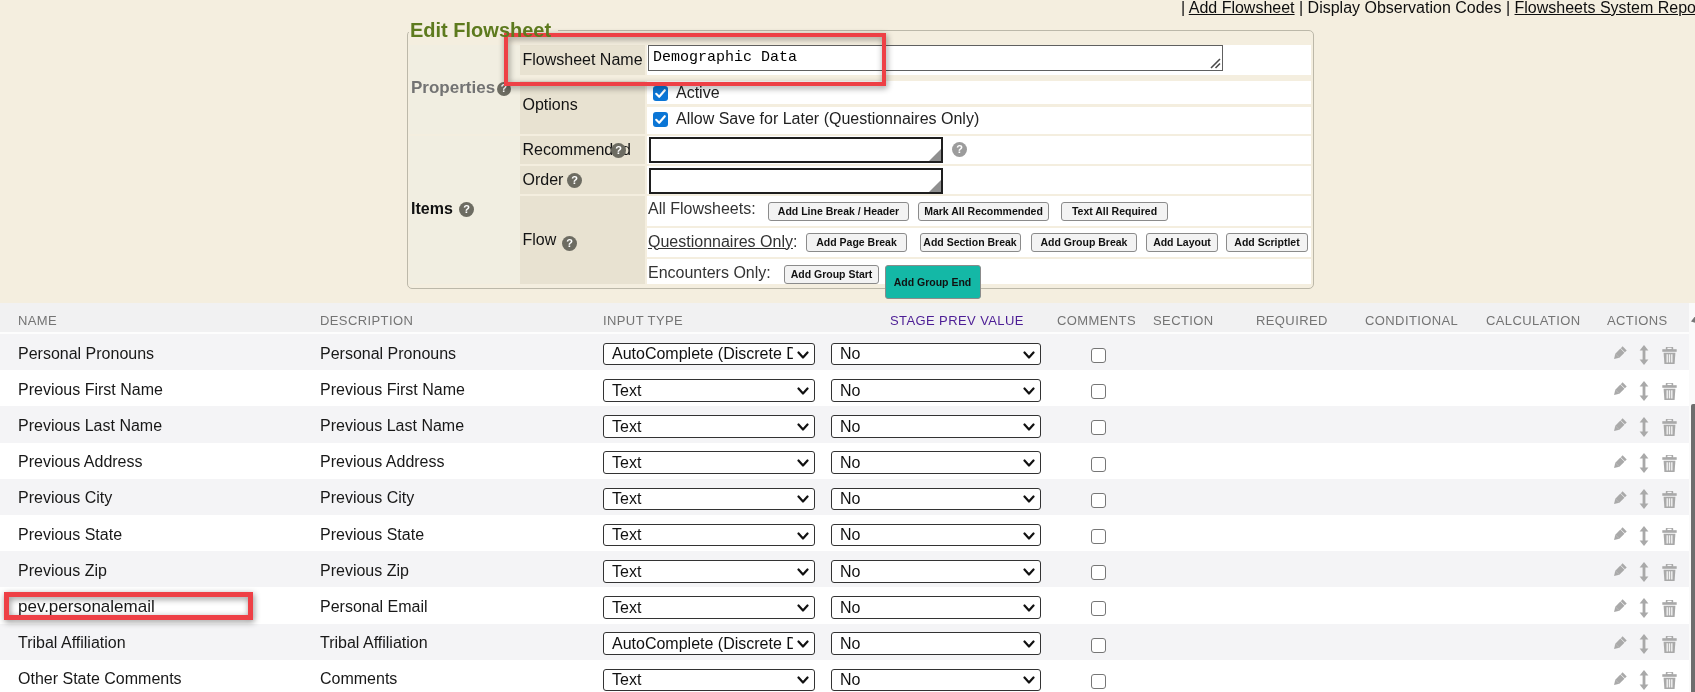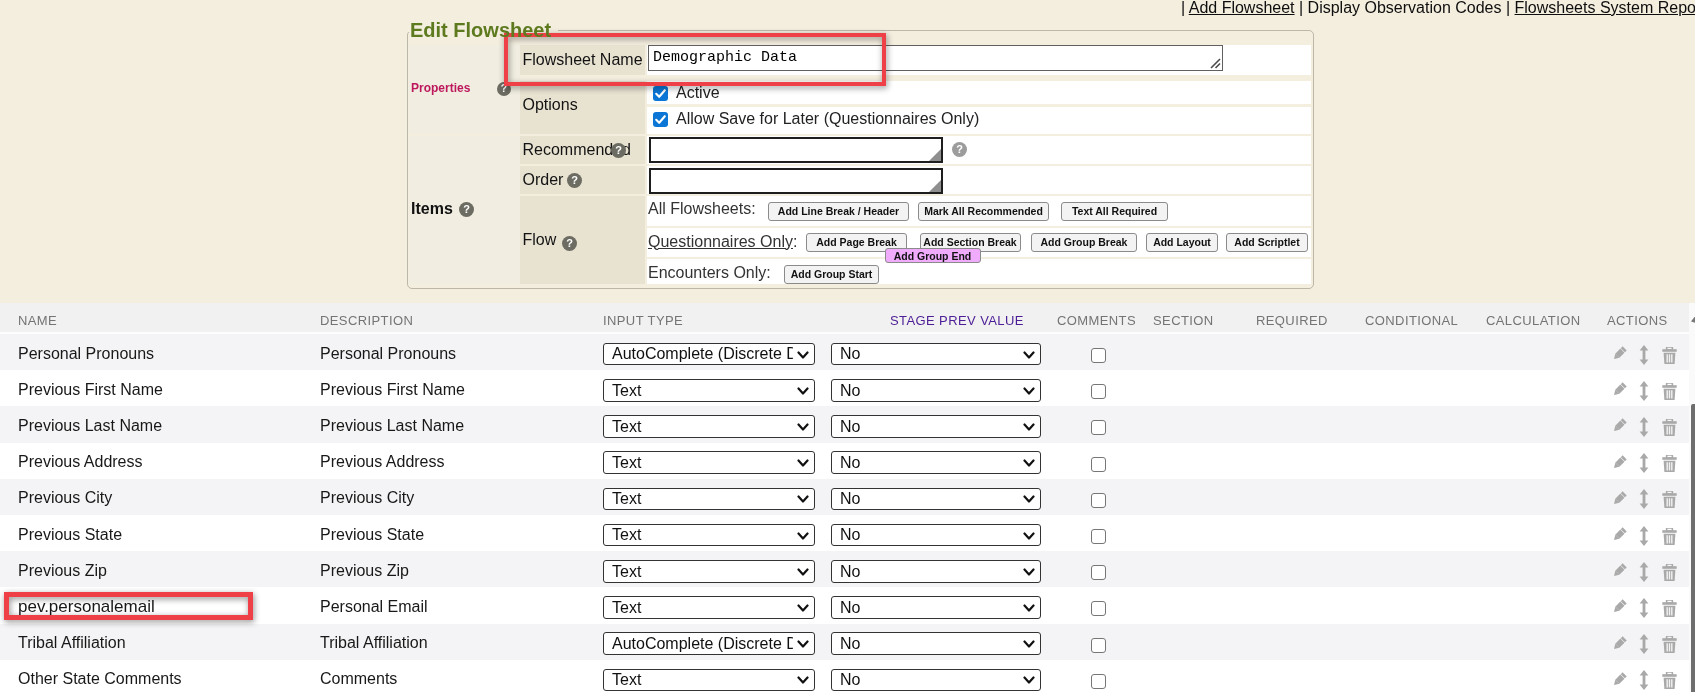--- a/index.html
+++ b/index.html
@@ -1,18 +1,18 @@
 <!DOCTYPE html>
 <html><head><meta charset="utf-8"><style>html,body{margin:0;padding:0}body{width:1695px;height:692px;overflow:hidden;background:#f4eedf;font-family:"Liberation Sans",sans-serif;position:relative}.abs{position:absolute}</style></head><body>
 <div class="abs" style="left:1181px;top:0px;font-size:16px;color:#0e0e0e;white-space:nowrap;line-height:15px">| <span style="text-decoration:underline">Add Flowsheet</span> | <span style="">Display Observation Codes</span> | <span style="text-decoration:underline">Flowsheets System Reports</span></div>
 <div class="abs" style="left:407px;top:30px;width:905px;height:257px;border:1px solid #bcb8a9;border-radius:5px"></div>
 <div class="abs" style="left:406.5px;top:29px;width:151px;height:3px;background:#f4eedf"></div>
 <div class="abs" style="left:408.5px;top:45px;width:111px;height:88.5px;background:#f1eee1"></div>
 <div class="abs" style="left:408.5px;top:136px;width:111px;height:147.5px;background:#f1eee1"></div>
-<div class="abs" style="left:411px;top:80px;font-size:12px;font-weight:bold;color:#be185d;line-height:16px">Properties</div>
+<div class="abs" style="left:411px;top:80px;font-size:17px;font-weight:bold;color:#737373;line-height:16px">Properties</div>
 <svg style="position:absolute;left:497px;top:81.5px" width="14" height="14" viewBox="0 0 15 15">
     <circle cx="7.5" cy="7.5" r="7.5" fill="#6d6c62"></circle>
     <text x="7.5" y="11.2" text-anchor="middle" font-family="Liberation Sans" font-size="11" font-weight="bold" fill="#fff">?</text>
   </svg>
 <div class="abs" style="left:411px;top:200.5px;font-size:16px;font-weight:bold;color:#111;line-height:16px">Items</div>
 <svg style="position:absolute;left:459px;top:202px" width="15" height="15" viewBox="0 0 15 15">
     <circle cx="7.5" cy="7.5" r="7.5" fill="#6d6c62"></circle>
     <text x="7.5" y="11.2" text-anchor="middle" font-family="Liberation Sans" font-size="11" font-weight="bold" fill="#fff">?</text>
   </svg>
 <div class="abs" style="left:519.5px;top:45px;width:125.5px;height:30px;background:#e8e2d1"></div>
@@ -81,21 +81,21 @@
 <div style="position:absolute;left:918px;top:202px;width:131px;height:18.5px;box-sizing:border-box;border:1px solid #8b8b8b;border-radius:3px;background:#f3f3f3;display:flex;align-items:center;justify-content:center;font-size:10.5px;font-weight:bold;color:#111;white-space:nowrap">Mark All Recommended</div>
 <div style="position:absolute;left:1061px;top:202px;width:107px;height:18.5px;box-sizing:border-box;border:1px solid #8b8b8b;border-radius:3px;background:#f3f3f3;display:flex;align-items:center;justify-content:center;font-size:10.5px;font-weight:bold;color:#111;white-space:nowrap">Text All Required</div>
 <div class="abs" style="left:648px;top:233.5px;font-size:16px;color:#333;line-height:16px"><span style="text-decoration:underline">Questionnaires Only</span>:</div>
 <div style="position:absolute;left:806px;top:233px;width:101px;height:18.5px;box-sizing:border-box;border:1px solid #8b8b8b;border-radius:3px;background:#f3f3f3;display:flex;align-items:center;justify-content:center;font-size:10.5px;font-weight:bold;color:#111;white-space:nowrap">Add Page Break</div>
 <div style="position:absolute;left:919.5px;top:233px;width:101px;height:18.5px;box-sizing:border-box;border:1px solid #8b8b8b;border-radius:3px;background:#f3f3f3;display:flex;align-items:center;justify-content:center;font-size:10.5px;font-weight:bold;color:#111;white-space:nowrap">Add Section Break</div>
 <div style="position:absolute;left:1031px;top:233px;width:106px;height:18.5px;box-sizing:border-box;border:1px solid #8b8b8b;border-radius:3px;background:#f3f3f3;display:flex;align-items:center;justify-content:center;font-size:10.5px;font-weight:bold;color:#111;white-space:nowrap">Add Group Break</div>
 <div style="position:absolute;left:1146px;top:233px;width:72px;height:18.5px;box-sizing:border-box;border:1px solid #8b8b8b;border-radius:3px;background:#f3f3f3;display:flex;align-items:center;justify-content:center;font-size:10.5px;font-weight:bold;color:#111;white-space:nowrap">Add Layout</div>
 <div style="position:absolute;left:1226px;top:233px;width:82px;height:18.5px;box-sizing:border-box;border:1px solid #8b8b8b;border-radius:3px;background:#f3f3f3;display:flex;align-items:center;justify-content:center;font-size:10.5px;font-weight:bold;color:#111;white-space:nowrap">Add Scriptlet</div>
 <div class="abs" style="left:648px;top:264.5px;font-size:16px;color:#333;line-height:16px">Encounters Only:</div>
 <div style="position:absolute;left:784px;top:265px;width:95px;height:18.5px;box-sizing:border-box;border:1px solid #8b8b8b;border-radius:3px;background:#f3f3f3;display:flex;align-items:center;justify-content:center;font-size:10.5px;font-weight:bold;color:#111;white-space:nowrap">Add Group Start</div>
-<div style="position:absolute;left:884.5px;top:248px;width:96px;height:15px;box-sizing:border-box;border:1px solid #8b8b8b;border-radius:3px;background:#f0abfc;display:flex;align-items:center;justify-content:center;font-size:10.5px;font-weight:bold;color:#111;white-space:nowrap">Add Group End</div>
+<div style="position:absolute;left:884.5px;top:265px;width:96px;height:34px;box-sizing:border-box;border:1px solid #8b8b8b;border-radius:3px;background:#14b8a6;display:flex;align-items:center;justify-content:center;font-size:10.5px;font-weight:bold;color:#111;white-space:nowrap">Add Group End</div>
 <div class="abs" style="left:0;top:303px;width:1689px;height:29px;background:#f1f1f2"></div>
 <div class="abs" style="left:18px;top:313.5px;font-size:13px;letter-spacing:0.4px;color:#747474;line-height:13px">NAME</div>
 <div class="abs" style="left:320px;top:313.5px;font-size:13px;letter-spacing:0.4px;color:#747474;line-height:13px">DESCRIPTION</div>
 <div class="abs" style="left:603px;top:313.5px;font-size:13px;letter-spacing:0.4px;color:#747474;line-height:13px">INPUT TYPE</div>
 <div class="abs" style="left:890px;top:313.5px;font-size:13px;letter-spacing:0.4px;color:#4c1d95;line-height:13px">STAGE PREV VALUE</div>
 <div class="abs" style="left:1057px;top:313.5px;font-size:13px;letter-spacing:0.4px;color:#747474;line-height:13px">COMMENTS</div>
 <div class="abs" style="left:1153px;top:313.5px;font-size:13px;letter-spacing:0.4px;color:#747474;line-height:13px">SECTION</div>
 <div class="abs" style="left:1256px;top:313.5px;font-size:13px;letter-spacing:0.4px;color:#747474;line-height:13px">REQUIRED</div>
 <div class="abs" style="left:1365px;top:313.5px;font-size:13px;letter-spacing:0.4px;color:#747474;line-height:13px">CONDITIONAL</div>
 <div class="abs" style="left:1486px;top:313.5px;font-size:13px;letter-spacing:0.4px;color:#747474;line-height:13px">CALCULATION</div>

